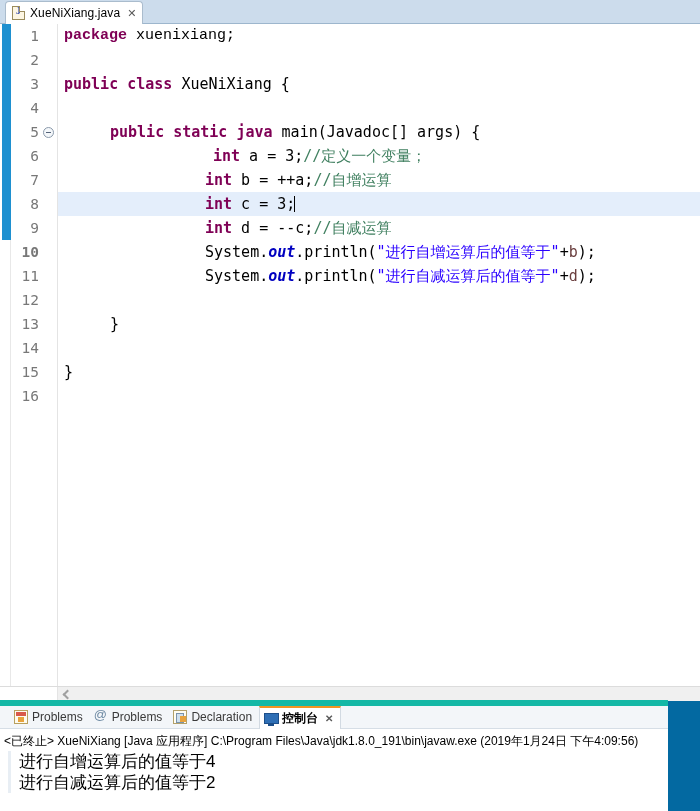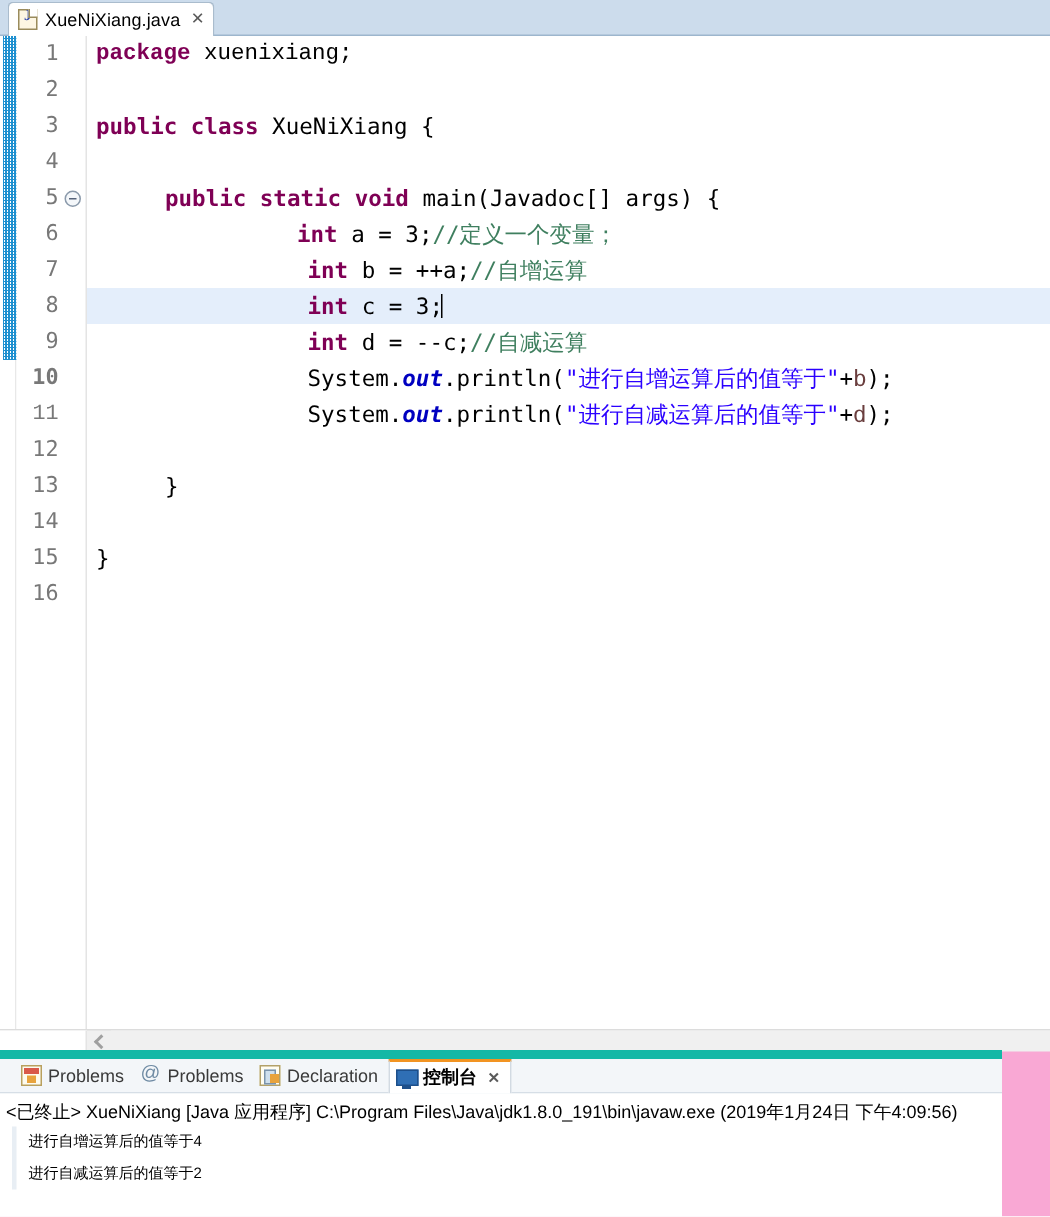--- a/index.html
+++ b/index.html
@@ -7,21 +7,21 @@
     margin: 0; padding: 0;
     width: 700px; height: 811px;
     overflow: hidden;
     background: #ffffff;
     font-family: "Liberation Sans", sans-serif;
   }
 
   #app {
     position: relative;
     width: 700px; height: 811px;
-    background: #f9a8d4;
+    background: #0369a1;
     display: flex;
     flex-direction: column;
   }
 
   
   .editor-part {
     position: relative;
     width: 700px;
     height: 700px;
     flex: 0 0 auto;
@@ -324,21 +324,21 @@
     white-space: nowrap;
     padding-left: 4px;
     line-height: 19px;
     font-family: "Liberation Sans", sans-serif;
   }
   .console-out-wrap {
     padding-left: 4px;
     border-left: 4px solid #ffffff;
   }
   .console-out {
-    font-size: 10px;
+    font-size: 17px;
     color: #000000;
     line-height: 21px;
     white-space: pre;
     font-family: "Liberation Sans", sans-serif;
     padding-left: 8px;
     border-left: 3px solid #e8eef4;
   }
 </style>
 </head>
 <body>
@@ -366,38 +366,38 @@
           <div class="ln" style="top: 24px;">2</div>
           <div class="ln" style="top: 48px;">3</div>
           <div class="ln" style="top: 72px;">4</div>
           <div class="ln" style="top: 96px;">5</div>
           <div class="fold" style="top: 103px;"></div>
           <div class="ln" style="top: 120px;">6</div>
           <div class="ln" style="top: 144px;">7</div>
           <div class="ln" style="top: 168px;">8</div>
           <div class="ln" style="top: 192px;">9</div>
           <div class="ln" style="top: 216px; font-weight: bold;">10</div>
-          <div class="ln" style="top: 240px; font-family: Liberation Mono, monospace;">11</div>
+          <div class="ln" style="top: 240px;">11</div>
           <div class="ln" style="top: 264px;">12</div>
           <div class="ln" style="top: 288px;">13</div>
           <div class="ln" style="top: 312px;">14</div>
           <div class="ln" style="top: 336px;">15</div>
           <div class="ln" style="top: 360px;">16</div>
         </div>
 
       <div class="code-area">
         <div class="hl-line" style="top:168px;"></div>
 
         <div class="code-line" style="top:0px;left:6px;font-family:Liberation Mono, monospace;"><span class="kw">package</span><span> xuenixiang;</span></div>
 
         <div class="code-line" style="top:48px;left:6px;"><span class="kw">public</span><span> </span><span class="kw">class</span><span> XueNiXiang {</span></div>
 
-        <div class="code-line" style="top:96px;left:52px;"><span class="kw">public</span><span> </span><span class="kw">static</span><span> </span><span class="kw">void</span><span> main(Javadoc[] args) {</span></div>
-
-        <div class="code-line" style="top:120px;left:140px;"><span class="kw">int</span><span> a = 3;</span><span class="cmt">//定义一个变量；</span></div>
+        <div class="code-line" style="top:96px;left:52px;"><span class="kw">public</span><span> </span><span class="kw">static</span><span> </span><span class="kw">java</span><span> main(Javadoc[] args) {</span></div>
+
+        <div class="code-line" style="top:120px;left:155px;"><span class="kw">int</span><span> a = 3;</span><span class="cmt">//定义一个变量；</span></div>
 
         <div class="code-line" style="top:144px;left:147px;"><span class="kw">int</span><span> b = ++a;</span><span class="cmt">//自增运算</span></div>
 
         <div class="code-line" style="top:168px;left:147px;"><span class="kw">int</span><span> c = 3;</span><span class="caret"></span></div>
 
         <div class="code-line" style="top:192px;left:147px;text-align:center;"><span class="kw">int</span><span> d = --c;</span><span class="cmt">//自减运算</span></div>
 
         <div class="code-line" style="top:216px;left:147px;"><span>System.</span><span class="fld">out</span><span>.println(</span><span class="str">"进行自增运算后的值等于"</span><span>+</span><span class="loc">b</span><span>);</span></div>
 
         <div class="code-line" style="top:240px;left:147px;"><span>System.</span><span class="fld">out</span><span>.println(</span><span class="str">"进行自减运算后的值等于"</span><span>+</span><span class="loc">d</span><span>);</span></div>

